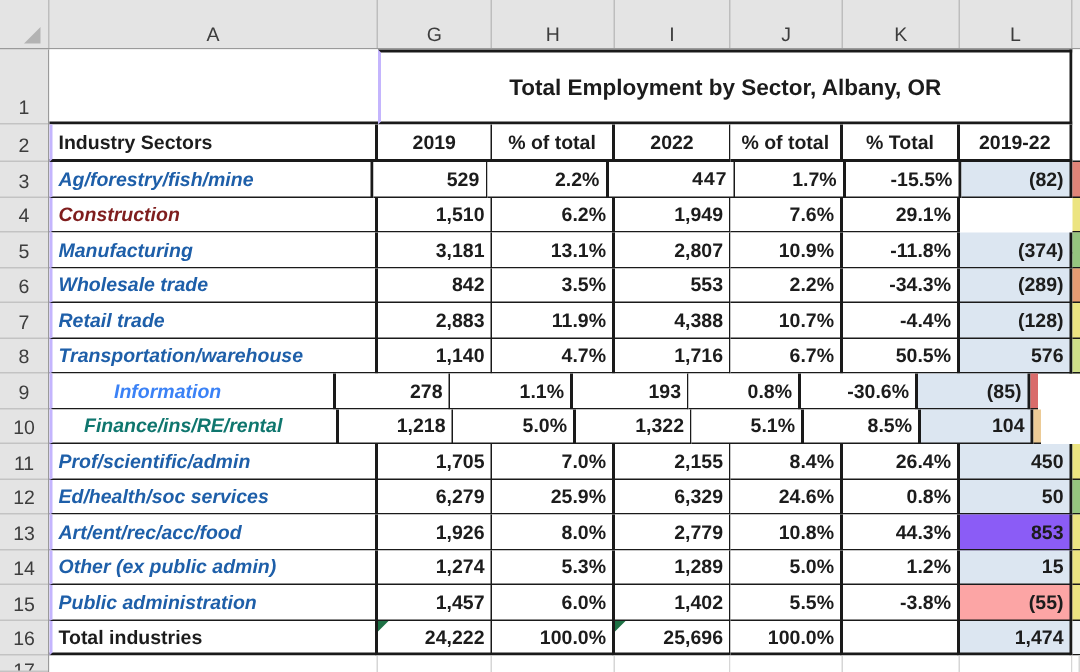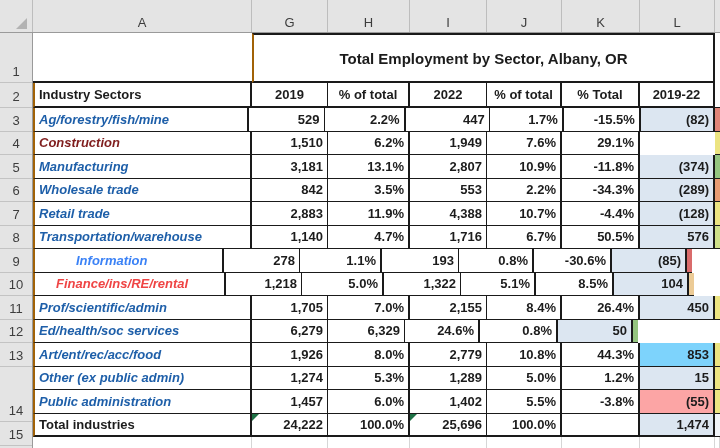--- a/index.html
+++ b/index.html
@@ -46,21 +46,21 @@
   .cell{
     box-sizing:border-box;position:relative;background:#fff;
     display:flex;align-items:center;
     font-size:13px;font-weight:700;color:#1c1c1c;
     white-space:nowrap;overflow:hidden;
   }
   .num{justify-content:flex-end;padding-right:4px;}
   .ctr{justify-content:center;}
   .left{justify-content:flex-start;padding-left:4px;}
   .sector{font-style:italic;padding-left:4px;}
-  .bl2{border-left:2px solid #a16207;}
+  .bl2{border-left:2px solid #c4b5fd;}
   .br1{border-right:1px solid #1a1a1a;}
   .br2{border-right:2px solid #1a1a1a;}
   .bb1{border-bottom:1px solid #1a1a1a;}
   .bb2{border-bottom:2px solid #1a1a1a;}
   .bt2{border-top:2px solid #1a1a1a;}
   .title-cell{justify-content:center;font-size:15px;}
   .err-tri{
     position:absolute;left:0;top:0;width:0;height:0;
     border-top:7px solid #1e7145;border-right:7px solid transparent;
   }
@@ -92,21 +92,21 @@
       <div class="rcell" style="height: 23.5px;">4</div>
       <div class="rcell" style="height: 23.5px;">5</div>
       <div class="rcell" style="height: 23.5px;">6</div>
       <div class="rcell" style="height: 23.5px;">7</div>
       <div class="rcell" style="height: 23.5px;">8</div>
       <div class="rcell" style="height: 23.5px;">9</div>
       <div class="rcell" style="height: 23.5px;">10</div>
       <div class="rcell" style="height: 23.5px;">11</div>
       <div class="rcell" style="height: 23.5px;">12</div>
       <div class="rcell" style="height: 23.5px;">13</div>
-      <div class="rcell" style="height: 23.5px; margin-top: 32px;">14</div>
+      <div class="rcell" style="height: 23.5px;">14</div>
       <div class="rcell" style="height: 23.5px;">15</div>
       <div class="rcell" style="height: 23.5px;">16</div>
       <div class="rcell clip" style="height: 11px;">17</div>
     </div>
 
   <div class="grid">
 
     <div class="trow" style="height:50px">
       <div class="cell bb2" style="width:219px"></div>
       <div class="cell title-cell bt2 bl2 br2 bb2" style="width:463px">Total Employment by Sector, Albany, OR</div>
@@ -122,21 +122,21 @@
       <div class="cell ctr br2 bb2" style="width:78px">% Total</div>
       <div class="cell ctr br2 bb2" style="width:75px">2019-22</div>
       <div class="cell bb1" style="width:5px"></div>
     </div>
 
     <div id="data-rows">
         <div class="trow" style="height: 23.5px;">
           <div class="cell bl2 br2 bb1 sector" style="width: 219px; color: rgb(30, 95, 169);">Ag/forestry/fish/mine</div>
           <div class="cell num br1 bb1" style="width: 76px;">529</div>
           <div class="cell num br2 bb1" style="width: 82px;">2.2%</div>
-          <div class="cell num br1 bb1" style="width: 85px;">447</div>
+          <div class="cell num br1 bb1" style="width: 85px; font-family: Liberation Mono, monospace;">447</div>
           <div class="cell num br2 bb1" style="width: 75px;">1.7%</div>
           <div class="cell num br2 bb1" style="width: 78px;">-15.5%</div>
           <div class="cell num br2 bb1" style="width: 75px; background: rgb(220, 230, 241);">(82)</div>
           <div class="cell bb1" style="width: 5px; background: rgb(224, 132, 120);"></div>
         </div>
         <div class="trow" style="height: 23.5px;">
           <div class="cell bl2 br2 bb1 sector" style="width: 219px; color: #7f1d1d;">Construction</div>
           <div class="cell num br1 bb1" style="width: 76px;">1,510</div>
           <div class="cell num br2 bb1" style="width: 82px;">6.2%</div>
           <div class="cell num br1 bb1" style="width: 77px;">1,949</div>
@@ -189,21 +189,21 @@
           <div class="cell bl2 br2 bb1 sector" style="width: 191px; color: #3b82f6; padding-left: 41px;">Information</div>
           <div class="cell num br1 bb1" style="width: 76px;">278</div>
           <div class="cell num br2 bb1" style="width: 82px;">1.1%</div>
           <div class="cell num br1 bb1" style="width: 77px;">193</div>
           <div class="cell num br2 bb1" style="width: 75px;">0.8%</div>
           <div class="cell num br2 bb1" style="width: 78px;">-30.6%</div>
           <div class="cell num br2 bb1" style="width: 75px; background: rgb(220, 230, 241);">(85)</div>
           <div class="cell bb1" style="width: 5px; background: rgb(217, 107, 107);"></div>
         </div>
         <div class="trow" style="height: 23.5px;">
-          <div class="cell bl2 br2 bb1 sector" style="width: 193px; color: #ef4444; padding-left: 21px;">Finance/ins/RE/rental</div>
+          <div class="cell bl2 br2 bb1 sector" style="width: 193px; color: #0f766e; padding-left: 21px;">Finance/ins/RE/rental</div>
           <div class="cell num br1 bb1" style="width: 76px;">1,218</div>
           <div class="cell num br2 bb1" style="width: 82px;">5.0%</div>
           <div class="cell num br1 bb1" style="width: 77px;">1,322</div>
           <div class="cell num br2 bb1" style="width: 75px;">5.1%</div>
           <div class="cell num br2 bb1" style="width: 78px;">8.5%</div>
           <div class="cell num br2 bb1" style="width: 75px; background: rgb(220, 230, 241);">104</div>
           <div class="cell bb1" style="width: 5px; background: rgb(236, 203, 150);"></div>
         </div>
         <div class="trow" style="height: 23.5px;">
           <div class="cell bl2 br2 bb1 sector" style="width: 219px; color: rgb(30, 95, 169);">Prof/scientific/admin</div>
@@ -211,34 +211,35 @@
           <div class="cell num br2 bb1" style="width: 82px;">7.0%</div>
           <div class="cell num br1 bb1" style="width: 77px;">2,155</div>
           <div class="cell num br2 bb1" style="width: 75px;">8.4%</div>
           <div class="cell num br2 bb1" style="width: 78px;">26.4%</div>
           <div class="cell num br2 bb1" style="width: 75px; background: rgb(220, 230, 241);">450</div>
           <div class="cell bb1" style="width: 5px; background: rgb(236, 228, 129);"></div>
         </div>
         <div class="trow" style="height: 23.5px;">
           <div class="cell bl2 br2 bb1 sector" style="width: 219px; color: rgb(30, 95, 169);">Ed/health/soc services</div>
           <div class="cell num br1 bb1" style="width: 76px;">6,279</div>
+          <div class="cell num br2 bb1" style="width: 82px;">25.9%</div>
           <div class="cell num br1 bb1" style="width: 77px;">6,329</div>
           <div class="cell num br2 bb1" style="width: 75px;">24.6%</div>
           <div class="cell num br2 bb1" style="width: 78px;">0.8%</div>
           <div class="cell num br2 bb1" style="width: 75px; background: rgb(220, 230, 241);">50</div>
           <div class="cell bb1" style="width: 5px; background: rgb(149, 197, 127);"></div>
         </div>
         <div class="trow" style="height: 23.5px;">
           <div class="cell bl2 br2 bb1 sector" style="width: 219px; color: rgb(30, 95, 169);">Art/ent/rec/acc/food</div>
           <div class="cell num br1 bb1" style="width: 76px;">1,926</div>
           <div class="cell num br2 bb1" style="width: 82px; text-align: right;">8.0%</div>
           <div class="cell num br1 bb1" style="width: 77px;">2,779</div>
           <div class="cell num br2 bb1" style="width: 75px;">10.8%</div>
           <div class="cell num br2 bb1" style="width: 78px;">44.3%</div>
-          <div class="cell num br2 bb1" style="width: 75px; background: #7dd3fc;">853</div>
+          <div class="cell num br2 bb1" style="width: 75px; background: #8b5cf6;">853</div>
           <div class="cell bb1" style="width: 5px; background: rgb(236, 228, 129);"></div>
         </div>
         <div class="trow" style="height: 23.5px;">
           <div class="cell bl2 br2 bb1 sector" style="width: 219px; color: rgb(30, 95, 169);">Other (ex public admin)</div>
           <div class="cell num br1 bb1" style="width: 76px;">1,274</div>
           <div class="cell num br2 bb1" style="width: 82px;">5.3%</div>
           <div class="cell num br1 bb1" style="width: 77px;">1,289</div>
           <div class="cell num br2 bb1" style="width: 75px;">5.0%</div>
           <div class="cell num br2 bb1" style="width: 78px;">1.2%</div>
           <div class="cell num br2 bb1" style="width: 75px; background: rgb(220, 230, 241);">15</div>

